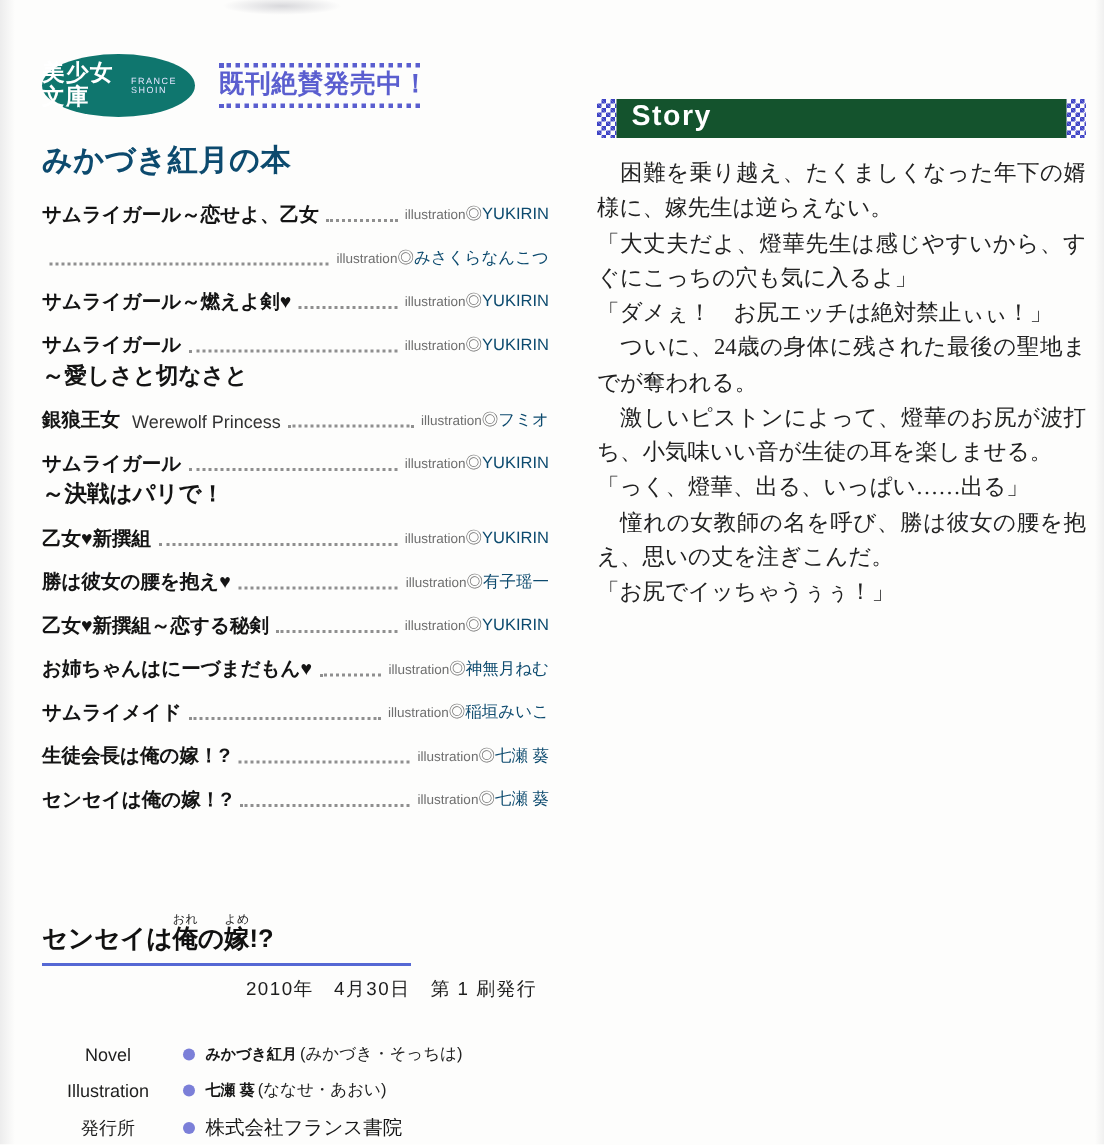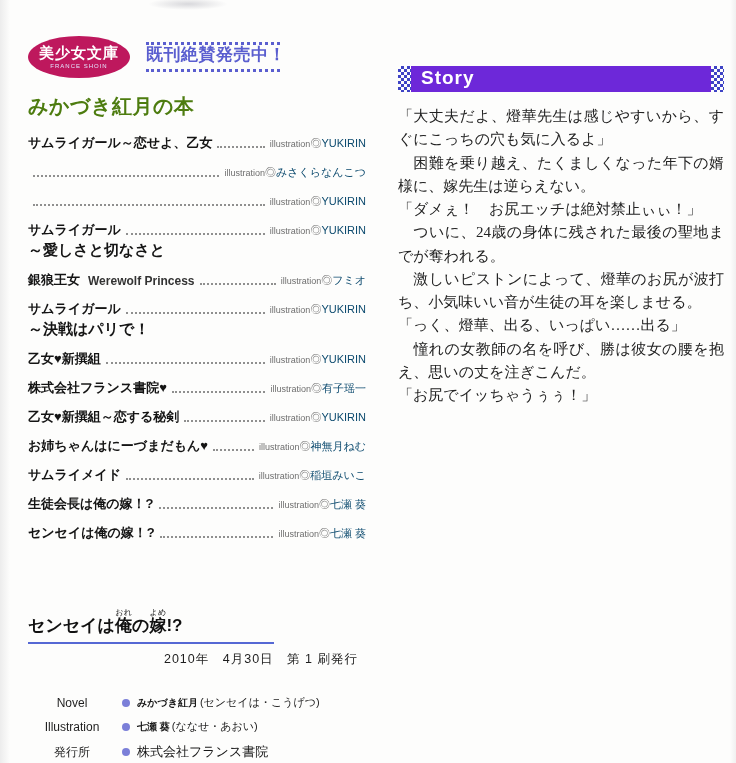--- a/index.html
+++ b/index.html
@@ -19,51 +19,51 @@
   .smudge {
     position:absolute; left:148px; top:-2px; width:80px; height:12px;
     background:radial-gradient(ellipse at center, rgba(120,120,135,0.28), rgba(0,0,0,0) 70%);
   }
 
   
   .left-col { position:absolute; left:28px; top:36px; width:338px; }
   .brand-row { display:flex; align-items:center; }
   .logo-oval {
     width:102px; height:42px; border-radius:50%;
-    background:#be185d; color:#ffffff;
-    display:flex; flex-direction:column; align-items:center; justify-content:center;
+    background:#0f766e; color:#ffffff;
+    display:flex; flex-direction:row; align-items:center; justify-content:space-between;
     flex:0 0 auto;
   }
   .logo-main { font-size:15px; font-weight:bold; letter-spacing:1px; line-height:1.1; }
   .logo-sub  { font-size:6px; letter-spacing:1px; color:#e3e5ff; line-height:1; margin-top:1px; }
-  .promo { margin-left:16px; display:flex; flex-direction:column;font-family:Liberation Mono, monospace; }
+  .promo { margin-left:16px; display:flex; flex-direction:column; }
   .dot-row { width:134px; height:0; border-top:3px dotted #5a5ecf; }
   .promo-text {
     font-size:17px; font-weight:bold; color:#5a5ecf;
     letter-spacing:0.5px; padding:2px 0 3px 0; line-height:1.1;
   }
-  .list-heading { margin-top:15px; font-size:20px; font-weight:bold; color:#4d7c0f; letter-spacing:0.5px; }
+  .list-heading { margin-top:15px; font-size:20px; font-weight:bold; color:#0c4a6e; letter-spacing:0.5px; }
 
   .book-list { margin-top:13px; }
   .book-row { margin-bottom:10px; }
   .book-line1 { display:flex; align-items:flex-end; }
   .book-title { font-size:13px; font-weight:bold; white-space:nowrap; color:#141414; }
-  .book-sub-en { font-size:12px; font-weight:bold; color:#333; margin-left:8px; white-space:nowrap; padding-bottom:1px; }
+  .book-sub-en { font-size:12px; font-weight:normal; color:#333; margin-left:8px; white-space:nowrap; padding-bottom:1px; }
   .leader { flex:1 1 auto; border-bottom:2px dotted #8f8f8f; margin:0 5px 4px 5px; min-width:10px; }
   .credit { white-space:nowrap; padding-bottom:1px; }
   .credit-label { font-size:9px; color:#6e6e6e; }
   .credit-symbol { font-size:11px; color:#6e6e6e; }
   .credit-name { font-size:11px; color:#0c4a6e; }
   .book-subtitle { font-size:15px; font-weight:bold; color:#141414; margin-top:2px; }
 
   
   .story-col { position:absolute; left:398px; top:66px; width:326px; }
   .story-bar { display:flex; height:26px; }
   .story-bar-solid {
-    flex:1 1 auto; background:#6d28d9; display:flex; align-items:center;
+    flex:1 1 auto; background:#14532d; display:flex; align-items:center;
     padding-left:10px;
   }
   .story-heading {
     color:#ffffff; font-size:19px; font-weight:bold; letter-spacing:1px;
     transform:translateY(-1px);
   }
   .checker {
     width:13px; flex:0 0 auto;
     background-image:
       linear-gradient(45deg,#3e43c5 25%,transparent 25%,transparent 75%,#3e43c5 75%),
@@ -130,20 +130,21 @@
 
       <div class="book-row">
         <div class="book-line1">
           <span class="leader"></span>
           <span class="credit"><span class="credit-label">illustration</span><span class="credit-symbol">◎</span><span class="credit-name">みさくらなんこつ</span></span>
         </div>
       </div>
 
       <div class="book-row">
         <div class="book-line1">
+          <span class="book-title">サムライガール～燃えよ剣♥</span>
           <span class="leader"></span>
           <span class="credit"><span class="credit-label">illustration</span><span class="credit-symbol">◎</span><span class="credit-name">YUKIRIN</span></span>
         </div>
       </div>
 
       <div class="book-row">
         <div class="book-line1">
           <span class="book-title">サムライガール</span>
           <span class="leader"></span>
           <span class="credit"><span class="credit-label">illustration</span><span class="credit-symbol">◎</span><span class="credit-name">YUKIRIN</span></span>
@@ -172,21 +173,21 @@
       <div class="book-row">
         <div class="book-line1">
           <span class="book-title">乙女♥新撰組</span>
           <span class="leader"></span>
           <span class="credit"><span class="credit-label">illustration</span><span class="credit-symbol">◎</span><span class="credit-name">YUKIRIN</span></span>
         </div>
       </div>
 
       <div class="book-row">
         <div class="book-line1">
-          <span class="book-title">株式会社フランス書院♥</span>
+          <span class="book-title">勝は彼女の腰を抱え♥</span>
           <span class="leader"></span>
           <span class="credit"><span class="credit-label">illustration</span><span class="credit-symbol">◎</span><span class="credit-name">有子瑶一</span></span>
         </div>
       </div>
 
       <div class="book-row">
         <div class="book-line1">
           <span class="book-title">乙女♥新撰組～恋する秘剣</span>
           <span class="leader"></span>
           <span class="credit"><span class="credit-label">illustration</span><span class="credit-symbol">◎</span><span class="credit-name">YUKIRIN</span></span>
@@ -230,22 +231,22 @@
 
   <div class="story-col">
     <div class="story-bar">
       <div class="checker"></div>
       <div class="story-bar-solid">
         <span class="story-heading">Story</span>
       </div>
       <div class="checker"></div>
     </div>
     <div class="story-text">
+      <p>　困難を乗り越え、たくましくなった年下の婿様に、嫁先生は逆らえない。</p>
       <p>「大丈夫だよ、燈華先生は感じやすいから、すぐにこっちの穴も気に入るよ」</p>
-      <p>　困難を乗り越え、たくましくなった年下の婿様に、嫁先生は逆らえない。</p>
       <p>「ダメぇ！　お尻エッチは絶対禁止ぃぃ！」</p>
       <p>　ついに、24歳の身体に残された最後の聖地までが奪われる。</p>
       <p>　激しいピストンによって、燈華のお尻が波打ち、小気味いい音が生徒の耳を楽しませる。</p>
       <p>「っく、燈華、出る、いっぱい……出る」</p>
       <p>　憧れの女教師の名を呼び、勝は彼女の腰を抱え、思いの丈を注ぎこんだ。</p>
       <p>「お尻でイッちゃうぅぅ！」</p>
     </div>
   </div>
 
   <div class="colophon">
@@ -253,21 +254,21 @@
       <span>センセイは</span><ruby><span>俺</span><rt>おれ</rt></ruby><span>の</span><ruby><span>嫁</span><rt>よめ</rt></ruby><span>!?</span>
     </div>
     <div class="title-rule"></div>
     <div class="edition-line">2010年　4月30日　第 1 刷発行</div>
 
     <div class="credits">
       <div class="credit-row">
         <span class="cred-label">Novel</span>
         <span class="bullet"></span>
         <span class="cred-name">みかづき紅月</span>
-        <span class="cred-reading">(センセイは・こうげつ)</span>
+        <span class="cred-reading">(みかづき・そっちは)</span>
       </div>
       <div class="credit-row">
         <span class="cred-label">Illustration</span>
         <span class="bullet"></span>
         <span class="cred-name">七瀬 葵</span>
         <span class="cred-reading">(ななせ・あおい)</span>
       </div>
       <div class="credit-row">
         <span class="cred-label">発行所</span>
         <span class="bullet"></span>

